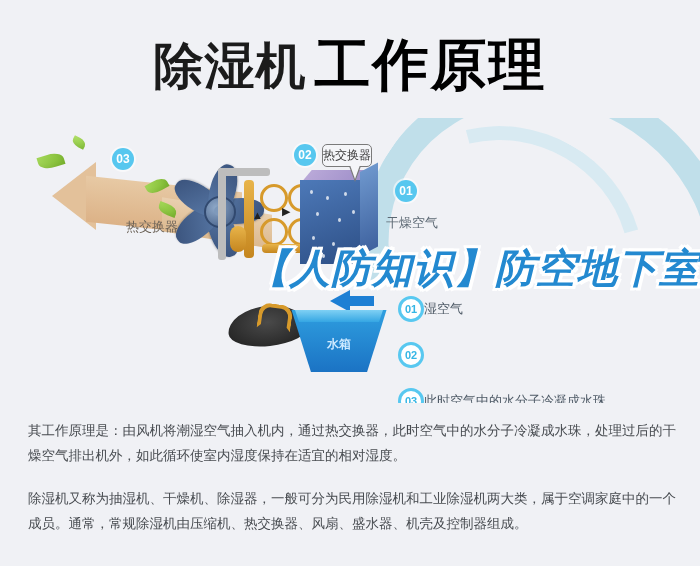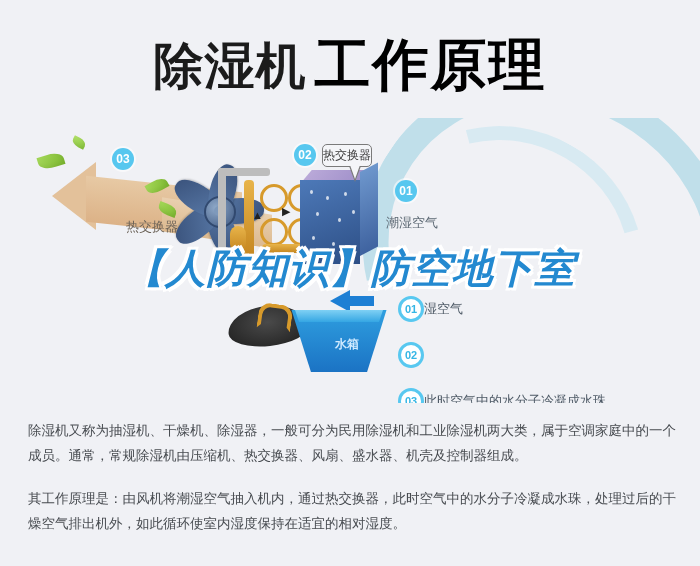--- a/index.html
+++ b/index.html
@@ -142,21 +142,21 @@
     background:linear-gradient(180deg,#2f9fe0,#1b73c4);
     clip-path:polygon(6% 0%,94% 0%,76% 100%,24% 100%);
     box-shadow:0 3px 6px rgba(0,0,0,.2);
   }
   .tank .lip{
     position:absolute;left:4px;top:0;width:100px;height:12px;
     background:linear-gradient(180deg,#7fd0f4,#35a6e3);
     clip-path:polygon(6% 0%,94% 0%,90% 100%,10% 100%);
   }
   .tank .tanklabel{
-    position:absolute;left:8px;top:26px;width:108px;text-align:center;
+    position:absolute;left:0;top:26px;width:108px;text-align:center;
     color:#cfeaff;font-size:12px;font-weight:700;
   }
   .base{
     position:absolute;left:228px;top:188px;width:80px;height:40px;
     background:radial-gradient(ellipse at 50% 40%,#4a4a4a,#1d1d1d);
     border-radius:50%/60% 60% 40% 40%;
     transform:rotate(-6deg);
   }
   .basehose{
     position:absolute;left:258px;top:186px;width:26px;height:18px;
@@ -195,21 +195,21 @@
   }
   .bluearrow-tail{position:absolute;left:348px;top:178px;width:26px;height:10px;background:#1d7fd4;}
 
   
   .steps{position:absolute;left:398px;top:178px;width:300px;}
   .stepline{display:flex;align-items:center;margin-bottom:20px;white-space:nowrap;}
   .stepline .txt{color:#4e5a66;font-size:13px;}
 
   
   .overlay{
-    position:absolute;left:0;top:246px;width:700px;text-align:center;
+    position:absolute;left:0;top:246px;width:700px;text-align:right;
     pointer-events:none;
   }
   .ovline{
     font-family:"DejaVu Sans","Liberation Sans",sans-serif;
     font-weight:700;font-style:italic;font-size:40px;line-height:44px;
     color:#2389d0;letter-spacing:1px;
     -webkit-text-stroke:4px #ffffff;
     paint-order:stroke fill;
     text-shadow:
       2px 0 0 #fff,-2px 0 0 #fff,0 2px 0 #fff,0 -2px 0 #fff,
@@ -293,21 +293,21 @@
         <div class="drop" style="left:28px;top:56px;"></div>
         <div class="drop" style="left:46px;top:62px;"></div>
         <div class="drop" style="left:18px;top:68px;"></div>
       </div>
     </div>
 
     <div class="badge" style="left:294px;top:26px;">02</div>
     <div class="bubble" style="left:322px;top:26px;">热交换器</div>
 
     <div class="badge" style="left:395px;top:62px;">01</div>
-    <div class="stagelabel" style="left:386px;top:96px;">潮湿空气</div>
+    <div class="stagelabel" style="left:386px;top:96px;">干燥空气</div>
 
     <div class="bluearrow"></div>
     <div class="bluearrow-tail"></div>
 
     <div class="base"></div>
     <div class="basehose"></div>
     <div class="tank">
       <div class="lip"></div>
       <div class="tanklabel">水箱</div>
     </div>
@@ -326,17 +326,17 @@
       </div>
     </div>
 
   </div>
 
   <div class="overlay">
     <div class="ovline"><span>【人防知识】防空地下室</span></div>
   </div>
 
   <div class="body">
+    <p>其工作原理是：由风机将潮湿空气抽入机内，通过热交换器，此时空气中的水分子冷凝成水珠，处理过后的干燥空气排出机外，如此循环使室内湿度保持在适宜的相对湿度。</p>
     <p>除湿机又称为抽湿机、干燥机、除湿器，一般可分为民用除湿机和工业除湿机两大类，属于空调家庭中的一个成员。通常，常规除湿机由压缩机、热交换器、风扇、盛水器、机壳及控制器组成。</p>
-    <p>其工作原理是：由风机将潮湿空气抽入机内，通过热交换器，此时空气中的水分子冷凝成水珠，处理过后的干燥空气排出机外，如此循环使室内湿度保持在适宜的相对湿度。</p>
   </div>
 
 </div>
 
 </body></html>

